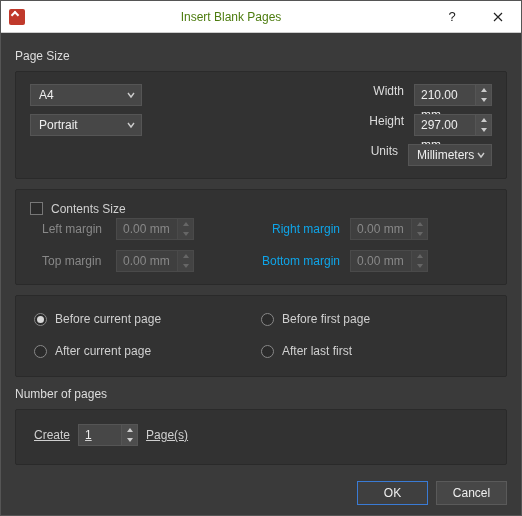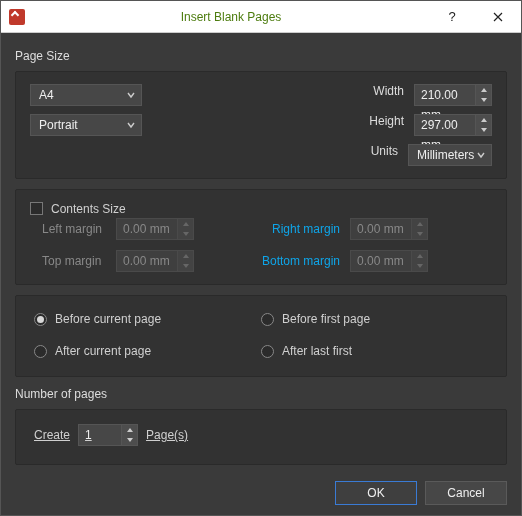--- a/index.html
+++ b/index.html
@@ -35,21 +35,21 @@
   .margin-grid .lab { color:#888; font-size:12px; text-align:left; padding-left:12px; }
   .margin-grid .lab2 { color:#0ea5e9; font-size:12px; text-align:right; padding-right:10px;}
   .radio-row { display:flex; align-items:center; gap:8px; }
   .radio { width:13px; height:13px; border:1px solid #888; border-radius:50%; background:#2b2b2b; position:relative; cursor:pointer; }
   .radio.sel::after { content:""; position:absolute; left:2px; top:2px; width:7px; height:7px; background:#d8d8d8; border-radius:50%; }
   .pos-grid { display:grid; grid-template-columns: 1fr 1fr; row-gap:18px; padding:4px 4px 6px 4px;}
   .num-pages .section-label { margin-top:2px; }
   .create-row { display:flex; align-items:center; gap:8px; padding:6px 4px 10px 4px;text-decoration:underline;}
   .create-row .num-input { width:44px; text-align:left;}
   .footer { position:absolute; bottom:10px; right:14px; display:flex; gap:8px; }
-  .btn { width:82px; height:24px; display:flex; align-items:center; justify-content:center; background:#474747; border:1px solid #5a5a5a; color:#eee; cursor:pointer; font-size:12px;}
+  .btn { width:71px; height:24px; display:flex; align-items:center; justify-content:center; background:#474747; border:1px solid #5a5a5a; color:#eee; cursor:pointer; font-size:12px;}
   .btn.primary { border:1px solid #3a7bd5; background:#3f3f3f; }
 </style>
 </head>
 <body>
 
 <div class="window">
   <div class="titlebar">
     <div class="app-icon"></div>
     <div class="title">Insert Blank Pages</div>
     <div class="win-btn">?</div>

